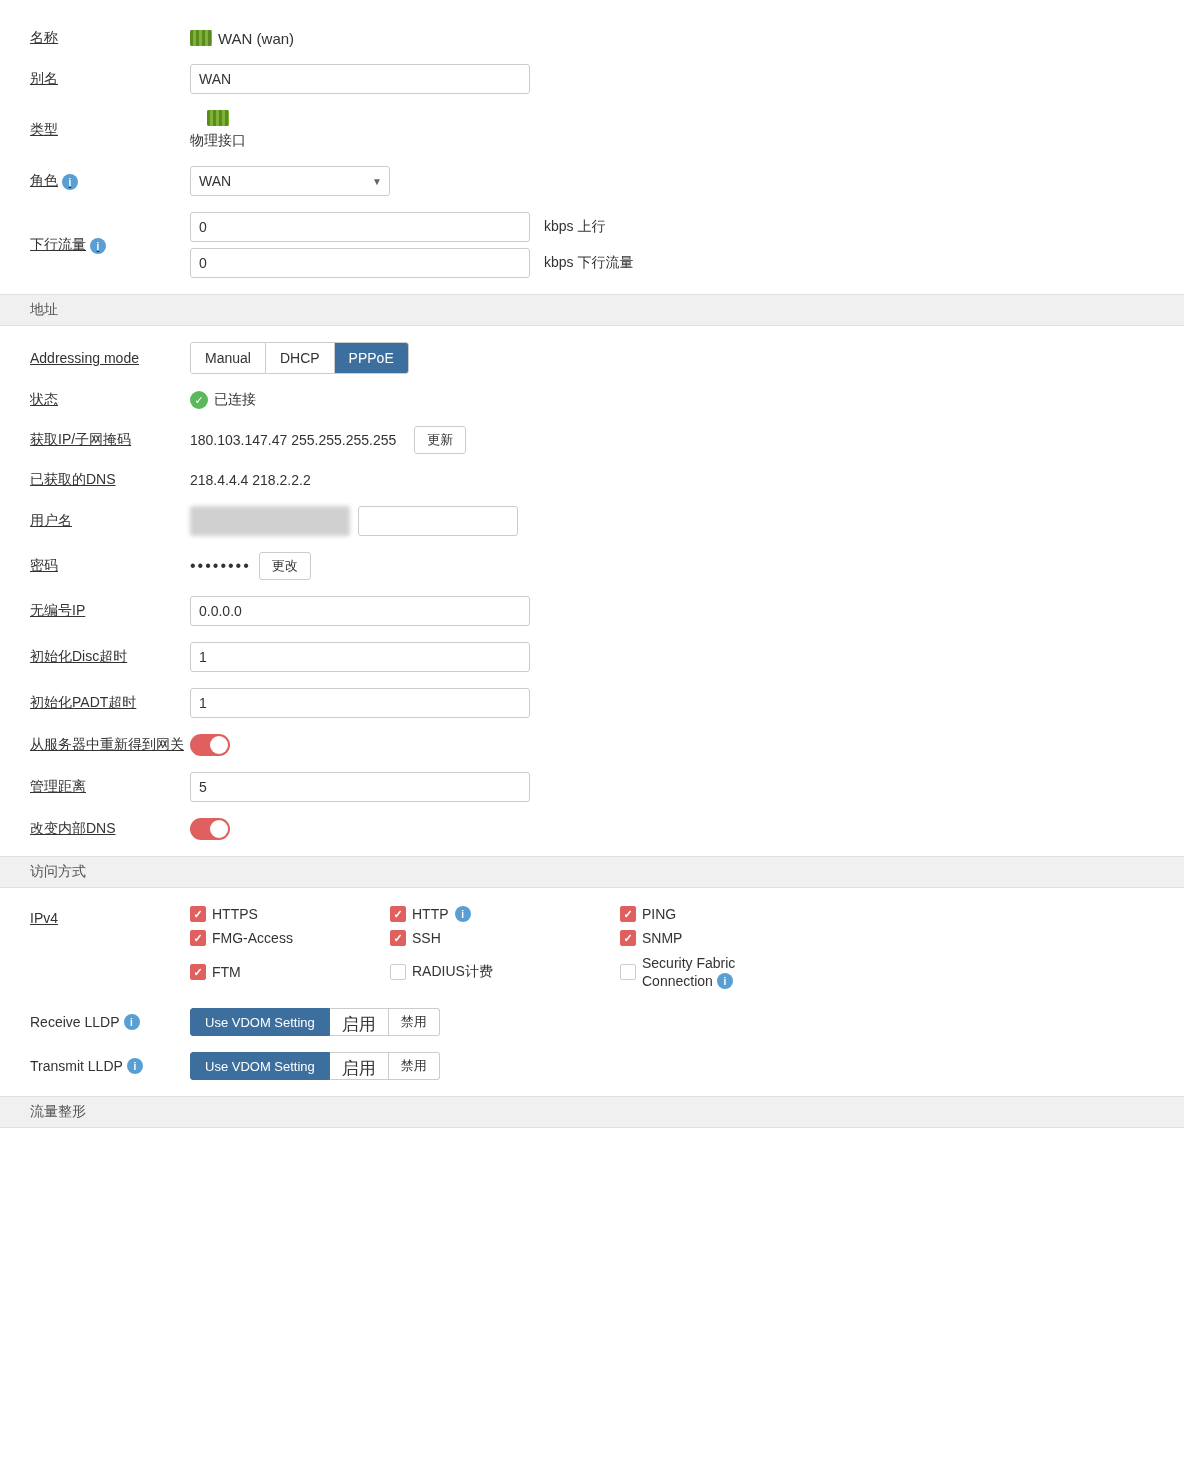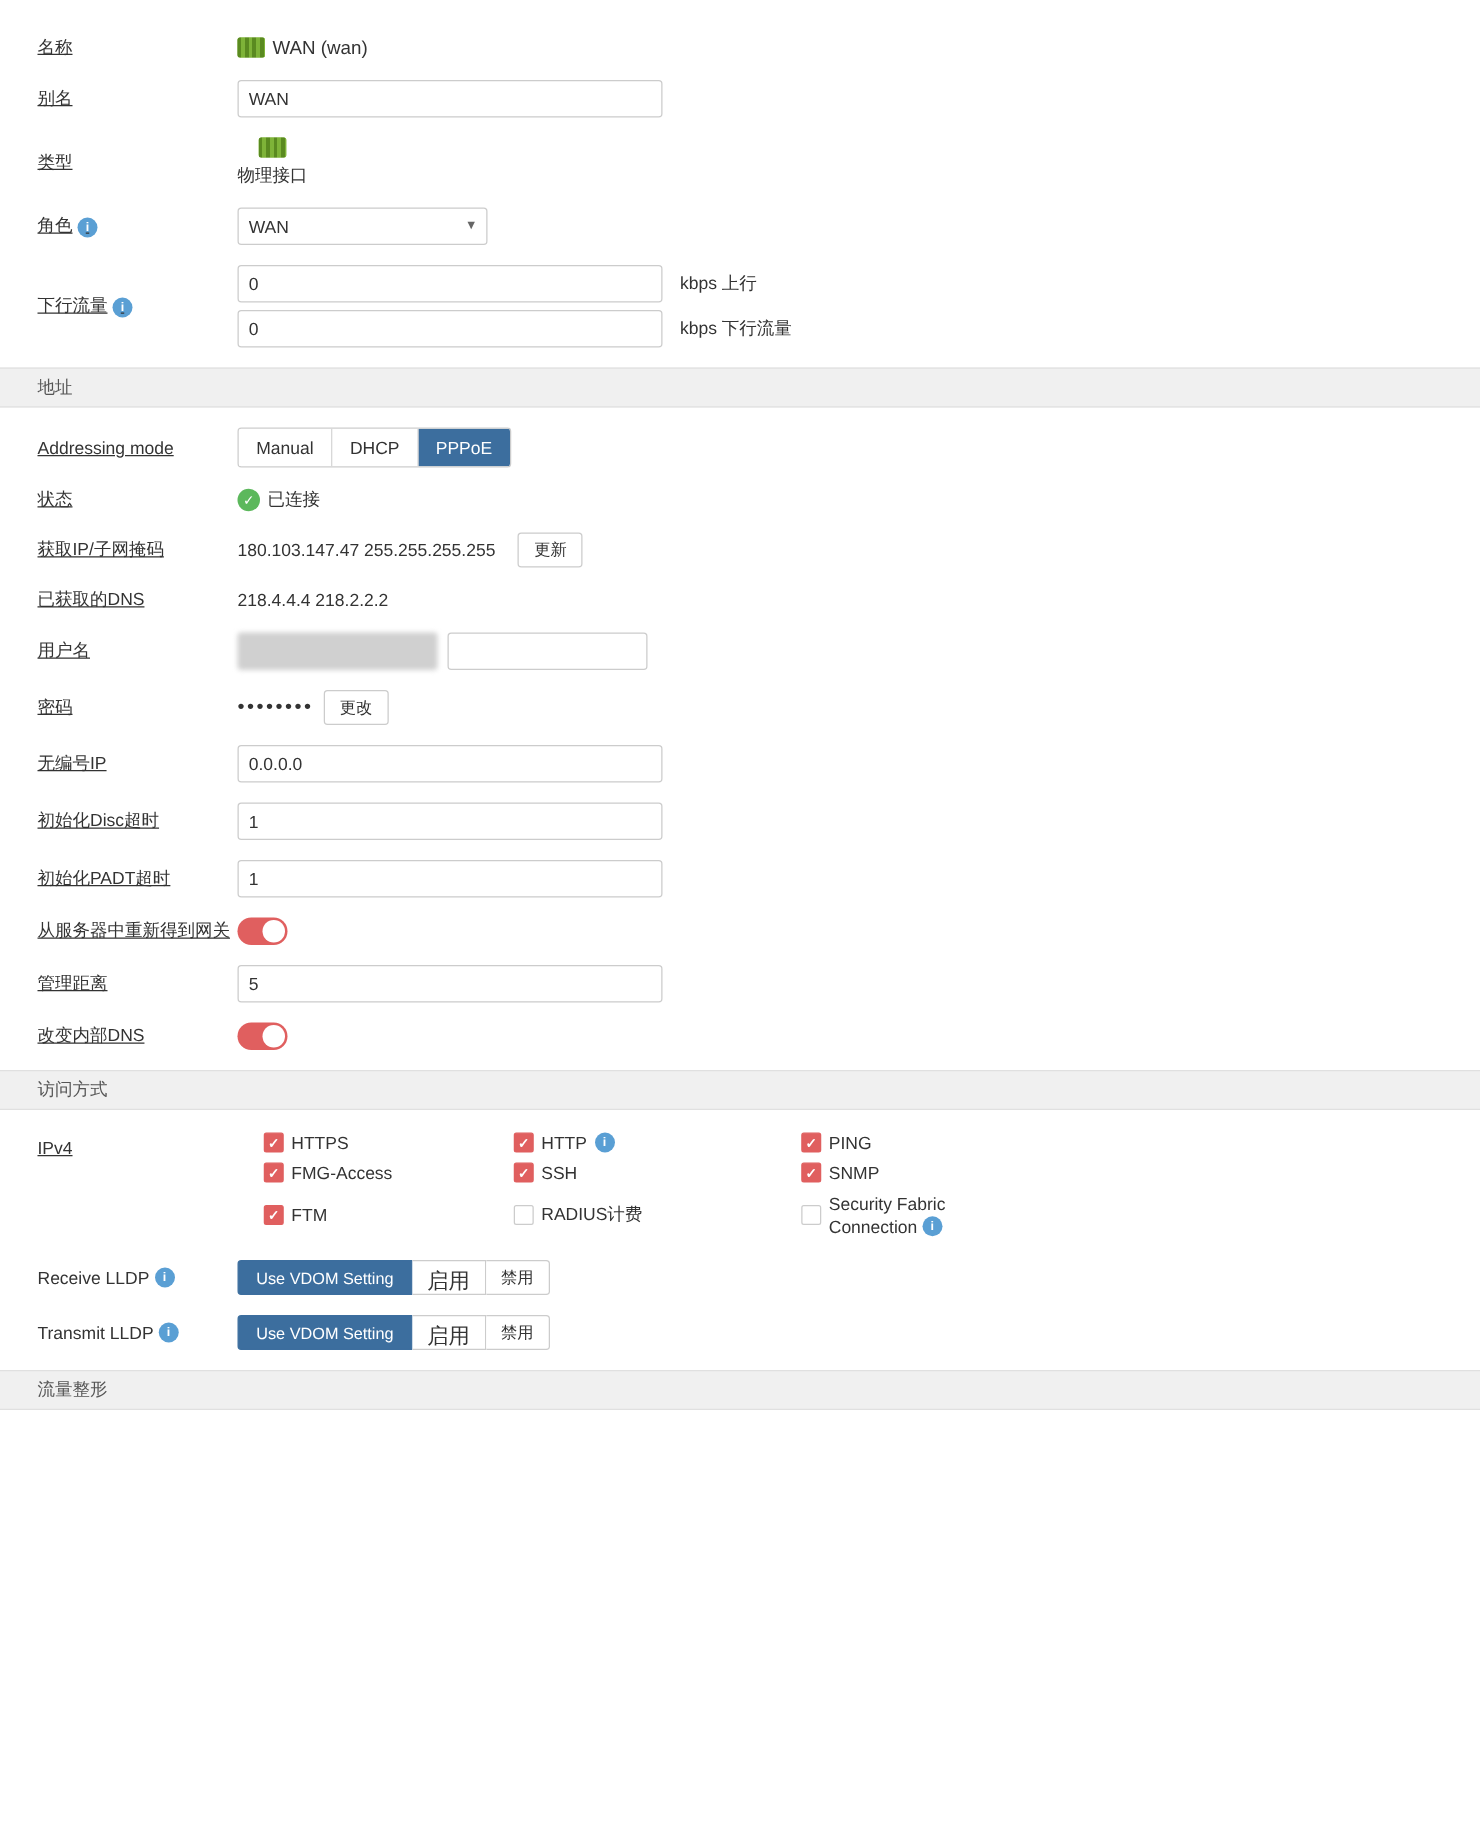--- a/index.html
+++ b/index.html
@@ -244,21 +244,20 @@
       color: #fff;
       font-size: 10px;
       font-weight: bold;
       cursor: help;
     }
     
     .access-row {
       display: flex;
       align-items: flex-start;
       padding: 10px 0;
-      gap: 21px;
     }
     .access-label {
       width: 160px;
       min-width: 160px;
       padding-top: 4px;
     }
     .access-checkboxes {
       display: grid;
       grid-template-columns: 200px 230px 200px;
       gap: 8px 0;

